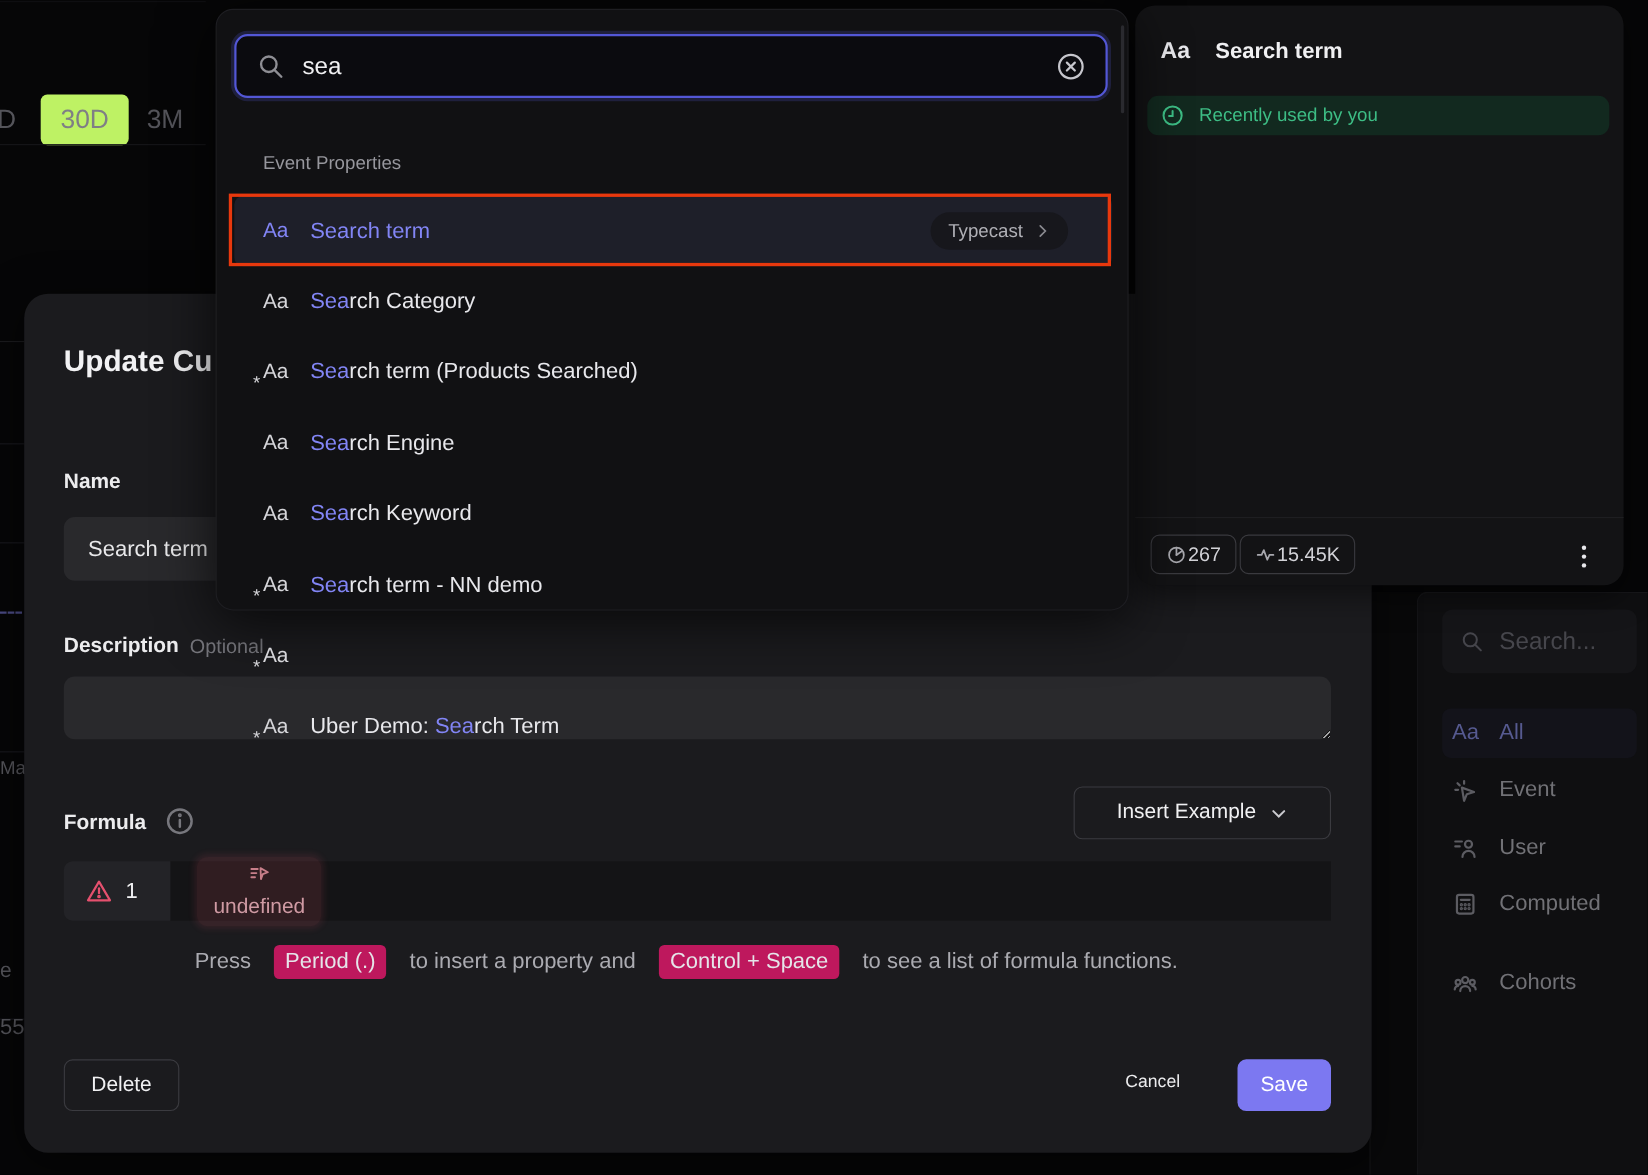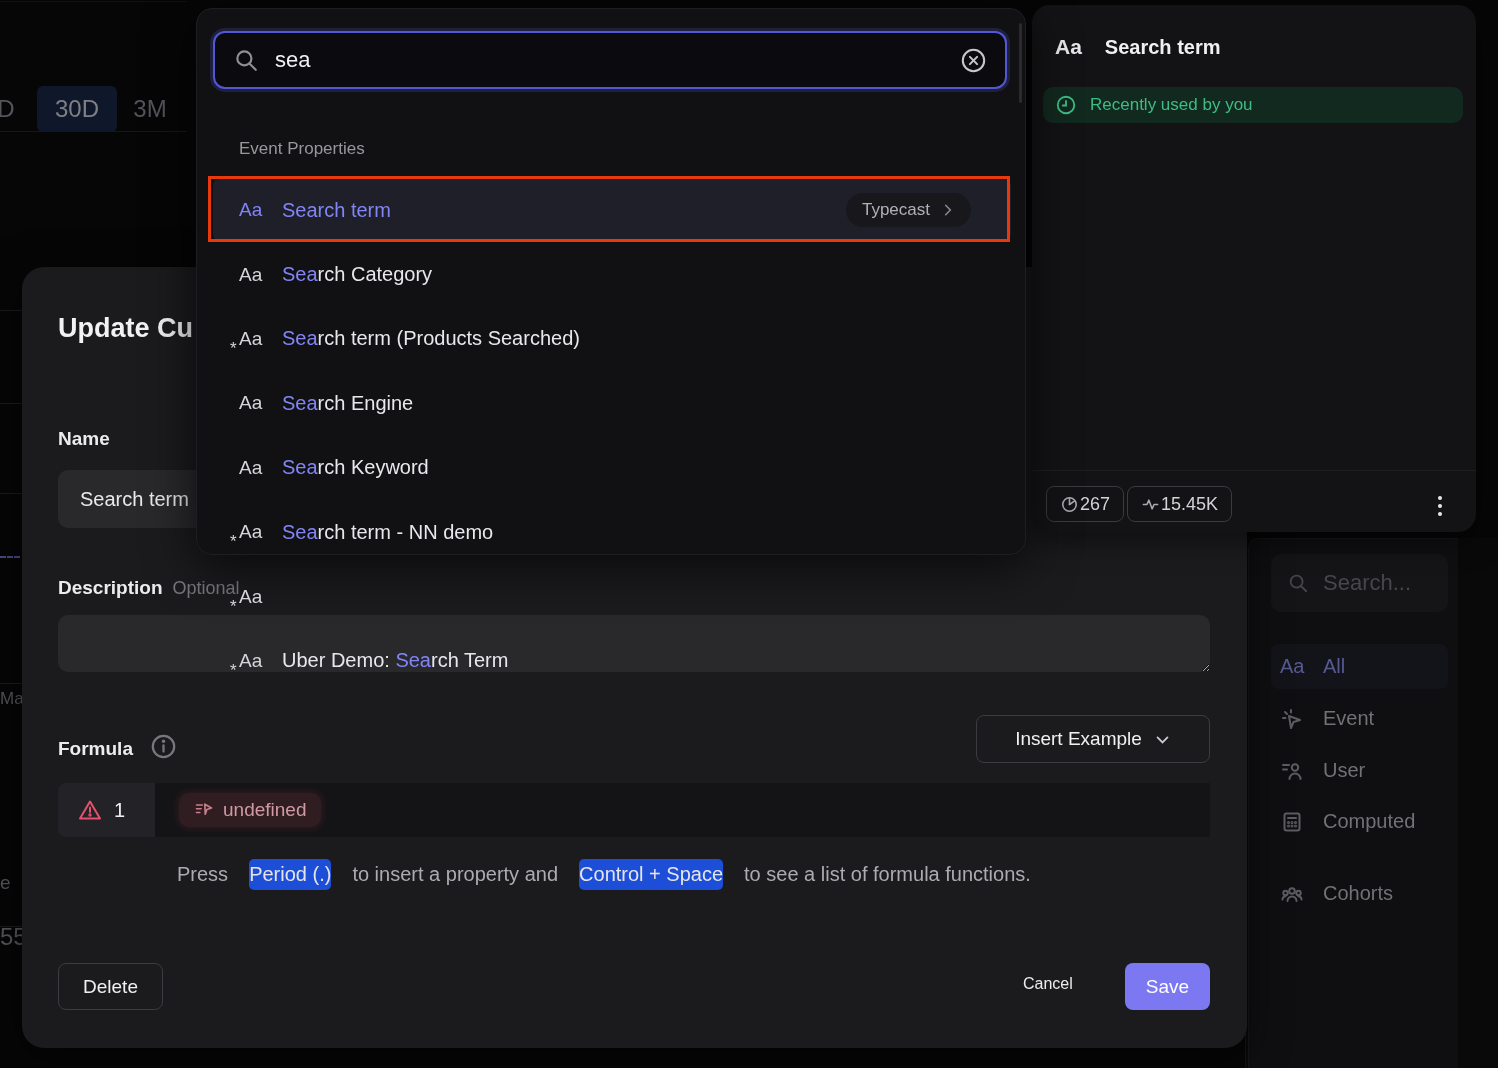--- a/index.html
+++ b/index.html
@@ -7,21 +7,21 @@
     font-family:"Liberation Sans","DejaVu Sans",sans-serif; }
   .abs { position:absolute; }
   #canvas { position:relative; width:1498px; height:1068px; background:#060607; }
 
   
   .top-line { left:0; top:1px; width:187px; height:1px; background:#101013; }
   .time-divider { left:0; top:131px; width:187px; height:1px; background:#17171a; }
   .time-btn { top:86px; height:46px; display:flex; align-items:center; justify-content:center;
     font-size:24px; color:#54545a; border-radius:6px; }
   .time-partial { left:-14px; width:40px; }
-  .time-30d { left:37px; width:80px; background:#0f172a; color:#7f7f85;text-align:right; }
+  .time-30d { left:37px; width:80px; background:#bef264; color:#7f7f85;text-align:right; }
   .time-3m { left:117px; width:66px; }
   .gridline { left:0; width:22px; height:1px; background:#1b1b1e; }
   .dash-line { left:0; top:556px; width:20px; border-top:2px dashed #4b4b85; }
   .axis-txt { color:#55555b; }
 
   
   .dialog { left:22px; top:267px; width:1225px; height:781px; background:#1b1b1e;
     border-radius:22px; z-index:2; box-shadow:0 8px 40px rgba(0,0,0,.55); }
   .dialog-title { left:36px; top:46px; font-size:27px; font-weight:bold; color:#f2f2f4; white-space:nowrap; }
   .field-label { font-size:19px; font-weight:bold; color:#ececee; }
@@ -32,25 +32,25 @@
   .desc-area { left:36px; top:348px; width:1152px; height:57px; background:#29292c; border:none; border-radius:10px; }
   .info-icon { left:128px; top:466px; width:27px; height:27px; color:#77777d; }
   .err-box { left:36px; top:516px; width:97px; height:54px; background:#232327;
     border-radius:8px 0 0 8px; display:flex; align-items:center; gap:12px; padding-left:20px; }
   .err-count { color:#f0f0f2; font-size:20px; }
   .warn-icon { width:24px; height:24px; color:#e5506e; }
   .formula-field { left:133px; top:516px; width:1055px; height:54px; background:#141416;
     display:flex; align-items:center; }
   .undef-chip { margin-left:24px; display:flex; align-items:center; gap:9px;
     background:rgba(222,86,108,0.14); box-shadow:0 0 6px 2px rgba(222,86,108,0.12);
-    border-radius:10px; padding:6px 15px; color:#cf9aa3; font-size:19px; }
+    border-radius:10px; padding:6px 15px; color:#cf9aa3; font-size:19px;flex-direction:column; }
   .undef-chip svg { width:20px; height:20px; color:#c87f8a; }
   .hint { left:155px; top:592px; display:flex; align-items:center; gap:21px;
     color:#ababb1; font-size:20px; white-space:nowrap; }
-  .kbd { background:#1d4ed8; border-radius:5px; padding:4px 0; color:#e5e5e9; }
+  .kbd { background:#be185d; border-radius:5px; padding:4px 10px; color:#e5e5e9; }
   .btn { display:flex; align-items:center; justify-content:center; border-radius:8px;
     font-size:19px; cursor:pointer; }
   .delete-btn { left:36px; top:696px; width:105px; height:47px; border:1px solid #3b3b40; color:#f0f0f2; }
   .cancel-btn { left:1001px; top:708px; font-size:16px; color:#ececee; cursor:pointer; }
   .save-btn { left:1103px; top:696px; width:85px; height:47px; background:#7c78f1; color:#ffffff; }
   .insert-btn { left:954px; top:448px; width:234px; height:48px; border:1px solid #3b3b40;
     color:#f0f0f2; gap:12px; }
   .insert-btn svg { width:17px; height:17px; color:#c9c9ce; }
 
   
@@ -95,21 +95,21 @@
   .stat-pill svg { width:19px; height:19px; color:#a8a8ae; }
   .pill-1 { left:14px; }
   .pill-2 { left:95px; }
   .kebab { left:396px; top:486px; width:24px; height:30px; display:flex; flex-direction:column;
     align-items:center; justify-content:center; gap:4px; cursor:pointer; }
   .kebab i { width:4px; height:4px; border-radius:50%; background:#e8e8ec; }
 
   
   .sb-outer { left:1245px; top:538px; width:253px; height:530px; background:#09090a;
     border-left:1px solid #141416; z-index:1; }
-  .sb-inner { left:1248px; top:538px; width:210px; height:530px; background:#0f0f11;
+  .sb-inner { left:1288px; top:538px; width:210px; height:530px; background:#0f0f11;
     border-left:1px solid #17171a; border-top:1px solid #17171a; border-top-left-radius:10px; z-index:1; }
   .sb-search { left:22px; top:15px; width:177px; height:58px; background:#151518; border-radius:10px;
     display:flex; align-items:center; padding-left:16px; gap:14px; }
   .sb-search svg { width:22px; height:22px; color:#45454b; flex:none; }
   .sb-search input { background:transparent; border:none; outline:none; width:110px;
     font-size:22px; color:#8a8a90; font-family:"Liberation Sans","DejaVu Sans",sans-serif; }
   .sb-search input::placeholder { color:#46464c; }
   .sb-item { left:22px; width:177px; display:flex; align-items:center; padding-left:9px;
     font-size:20px; color:#717176; cursor:pointer; }
   .sb-item svg, .sb-item .sb-aa { width:24px; margin-right:19px; color:#5c5c62; font-size:20px; flex:none; }
@@ -127,21 +127,21 @@
   <div class="abs time-btn time-3m">3M</div>
   <div class="abs time-divider"></div>
   <div class="abs gridline" style="top:310px"></div>
   <div class="abs gridline" style="top:403px"></div>
   <div class="abs gridline" style="top:493px"></div>
   <div class="abs gridline" style="top:683px"></div>
   <div class="abs gridline" style="top:926px"></div>
   <div class="abs dash-line"></div>
   <div class="abs axis-txt" style="left:0;top:689px;font-size:17px">May</div>
   <div class="abs axis-txt" style="left:0;top:872px;font-size:19px">e</div>
-  <div class="abs axis-txt" style="left:0;top:923px;font-size:24px">55</div>
+  <div class="abs axis-txt" style="left:0;top:923px;font-size:20px">55</div>
 
   <div class="abs sb-outer"></div>
   <div class="abs sb-inner">
     <div class="abs sb-search">
       <svg class="lens" viewBox="0 0 24 24" fill="none" stroke="currentColor" stroke-width="2" stroke-linecap="round">
           <circle cx="10.5" cy="10.5" r="6.5"></circle>
           <line x1="15.6" y1="15.6" x2="21" y2="21"></line>
         </svg>
       <input placeholder="Search..." style="">
     </div>

